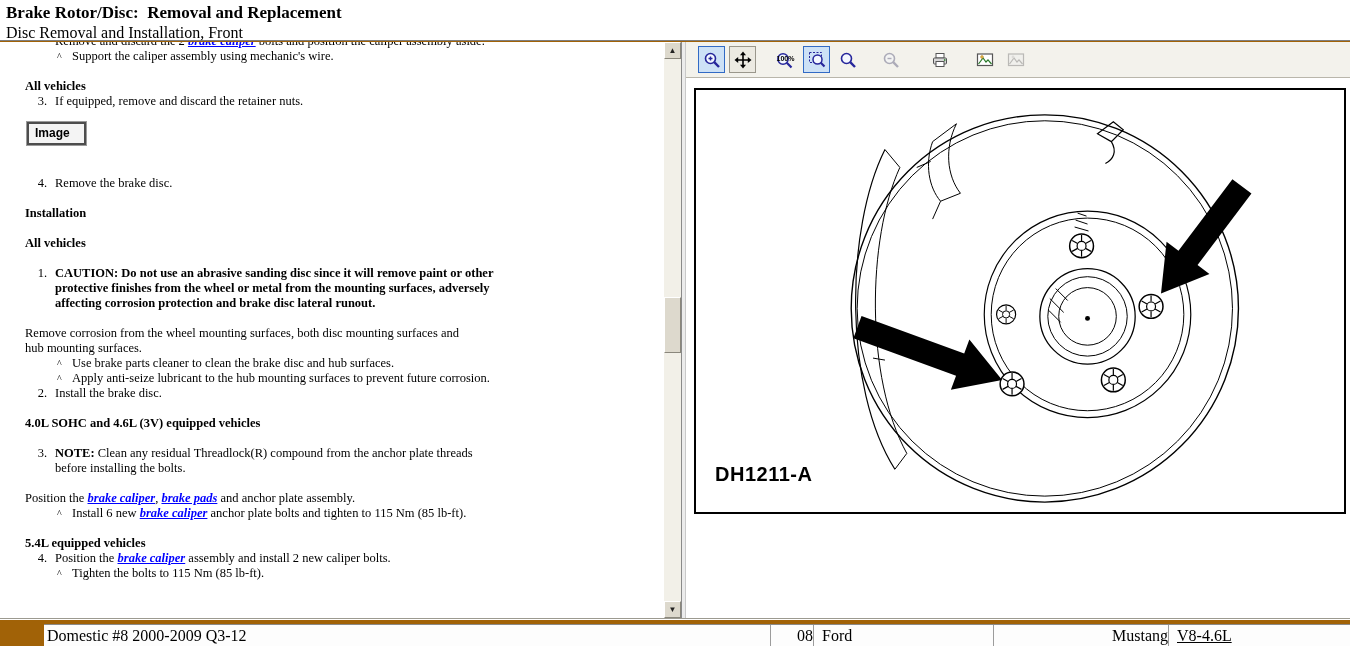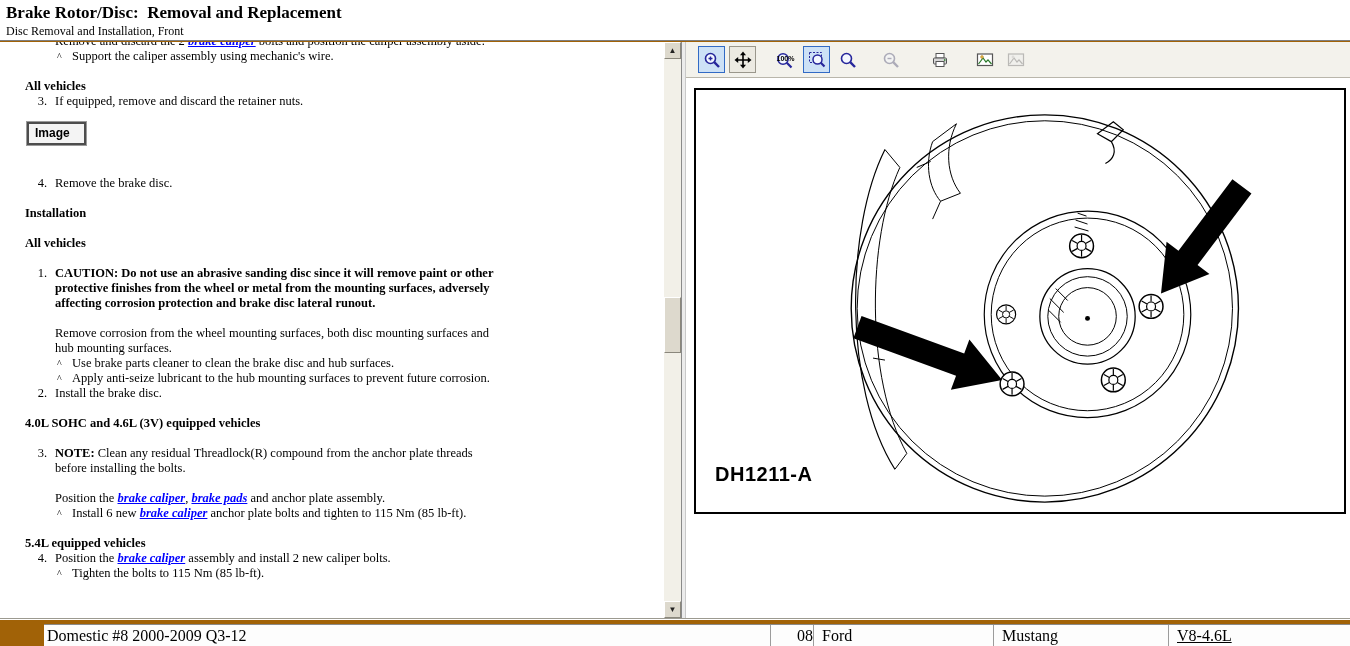--- a/index.html
+++ b/index.html
@@ -4,32 +4,32 @@
 <style>
   * { box-sizing: border-box; margin: 0; padding: 0; }
   html,body { width:1350px; height:646px; overflow:hidden; background:#fff;
               font-family:"Liberation Serif", serif; color:#000; }
   #stage { position:relative; width:1350px; height:646px; background:#a16207; }
 
   
   .app-header { position:absolute; top:0; left:0; width:1350px; height:41px;
                 background:#fff; border-bottom:1px solid #7e7e7e; }
   .app-title { font-size:17px; font-weight:bold; padding:3px 0 0 6px; white-space:pre; }
-  .app-subtitle { font-size:12px; padding:1px 0 10px 6px; }
+  .app-subtitle { font-size:16px; padding:1px 0 10px 6px; }
 
   
   .left-pane { position:absolute; top:42px; left:0; width:664px; height:576px;
                overflow:hidden; background:#fff; }
   .doc { margin-top:-8px; padding-left:25px; font-size:12.5px; line-height:15px; }
   .doc h4 { font-size:12.5px; font-weight:bold; line-height:15px; }
   .mt { margin-top:15px; }
   .li { display:flex; width:505px; }
   .li .num { flex:none; width:22px; text-align:right; margin-right:8px; }
   .li .t { width:450px; }
-  .para { margin-left:30px; width:450px; }
+  .para { width:450px; }
   .sub { display:flex; margin-left:32px; width:475px; }
   .sub .caret { flex:none; width:9px; margin-right:6px; font-size:10px; }
   .sub .t { width:430px; }
   .bold { font-weight:bold; }
   .lnk { color:#0000ff; font-weight:bold; text-decoration:underline; cursor:pointer;font-style:italic; }
   .img-btn { display:block; margin:13px 0 31px 2px; padding:2px 14px 3px 6px;
              background:#f4f4f4; border:2px solid #4d4d4d; outline:1px solid #9a9a9a;
              font:bold 12px "Liberation Sans", sans-serif; cursor:pointer; }
 
   
@@ -67,21 +67,21 @@
 
   
   .hsep { position:absolute; top:618px; left:0; width:1350px; height:2px;
           background:#9c9a90; border-bottom:1px solid #fff; }
   .statusbar { position:absolute; top:624px; left:0; width:1326px; height:22px;
                background:#fdfdfd; border-top:1px solid #8a8a8a; display:flex;
                font-size:16px;margin-left:44px; }
   .status-cell { border-right:1px solid #9c9c9c; padding:2px 0 0 3px; overflow:hidden;
                  white-space:nowrap; }
   .sc0 { width:727px; } .sc1 { width:43px; padding-left:5px;text-align:right; }
-  .sc2 { width:180px; padding-left:8px; } .sc3 { width:175px; padding-left:8px; }
+  .sc2 { width:180px; padding-left:8px; } .sc3 { width:175px; padding-left:8px;text-align:right; }
   .sc4 { flex:1; padding-left:8px; border-right:none;text-decoration:underline; }
 </style>
 </head>
 <body>
 
 <div id="stage">
 
   <div class="app-header">
     <div class="app-title">Brake Rotor/Disc:  Removal and Replacement</div>
     <div class="app-subtitle">Disc Removal and Installation, Front</div>

